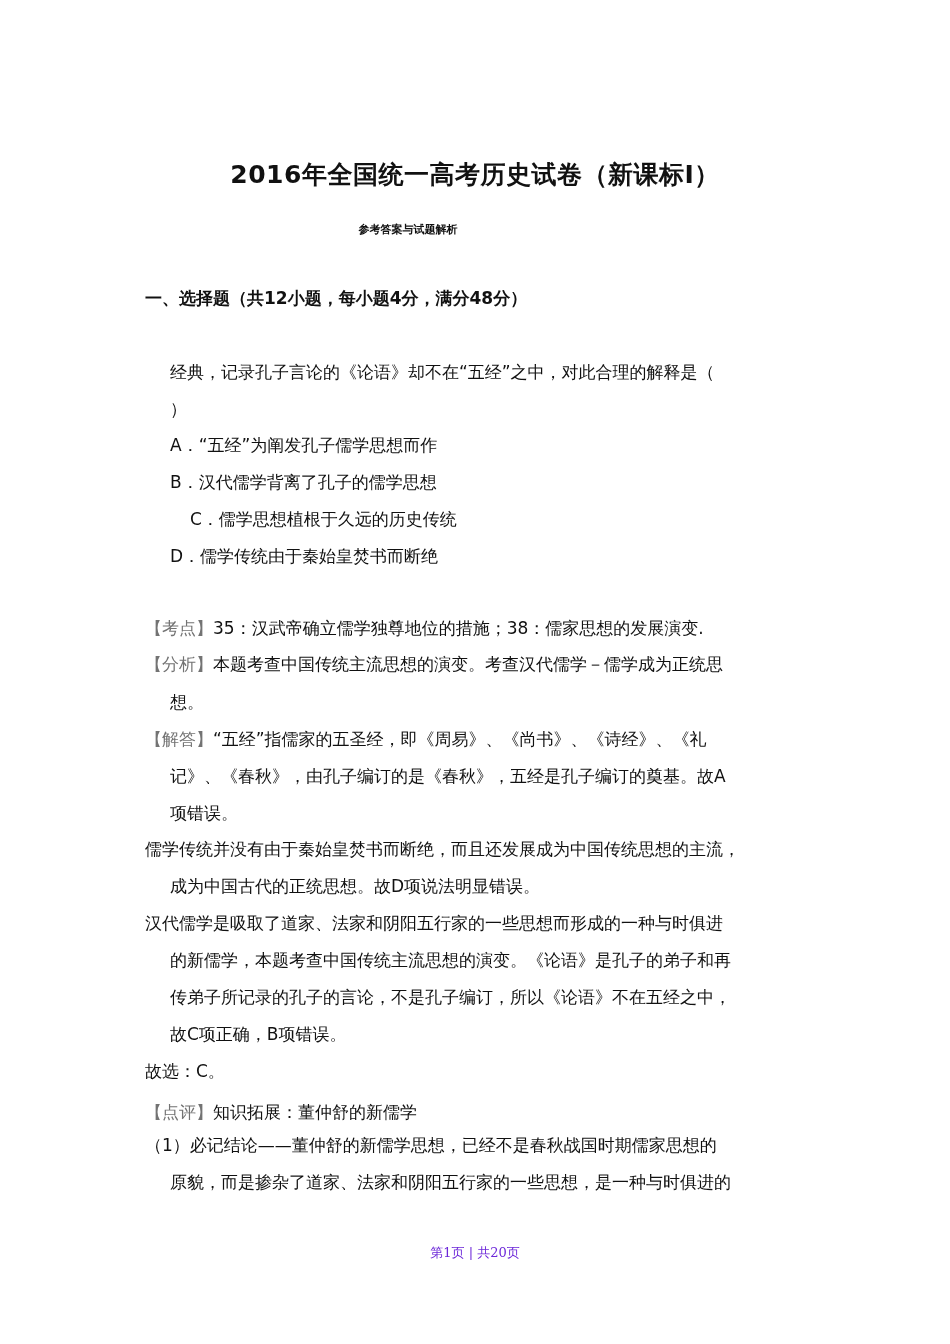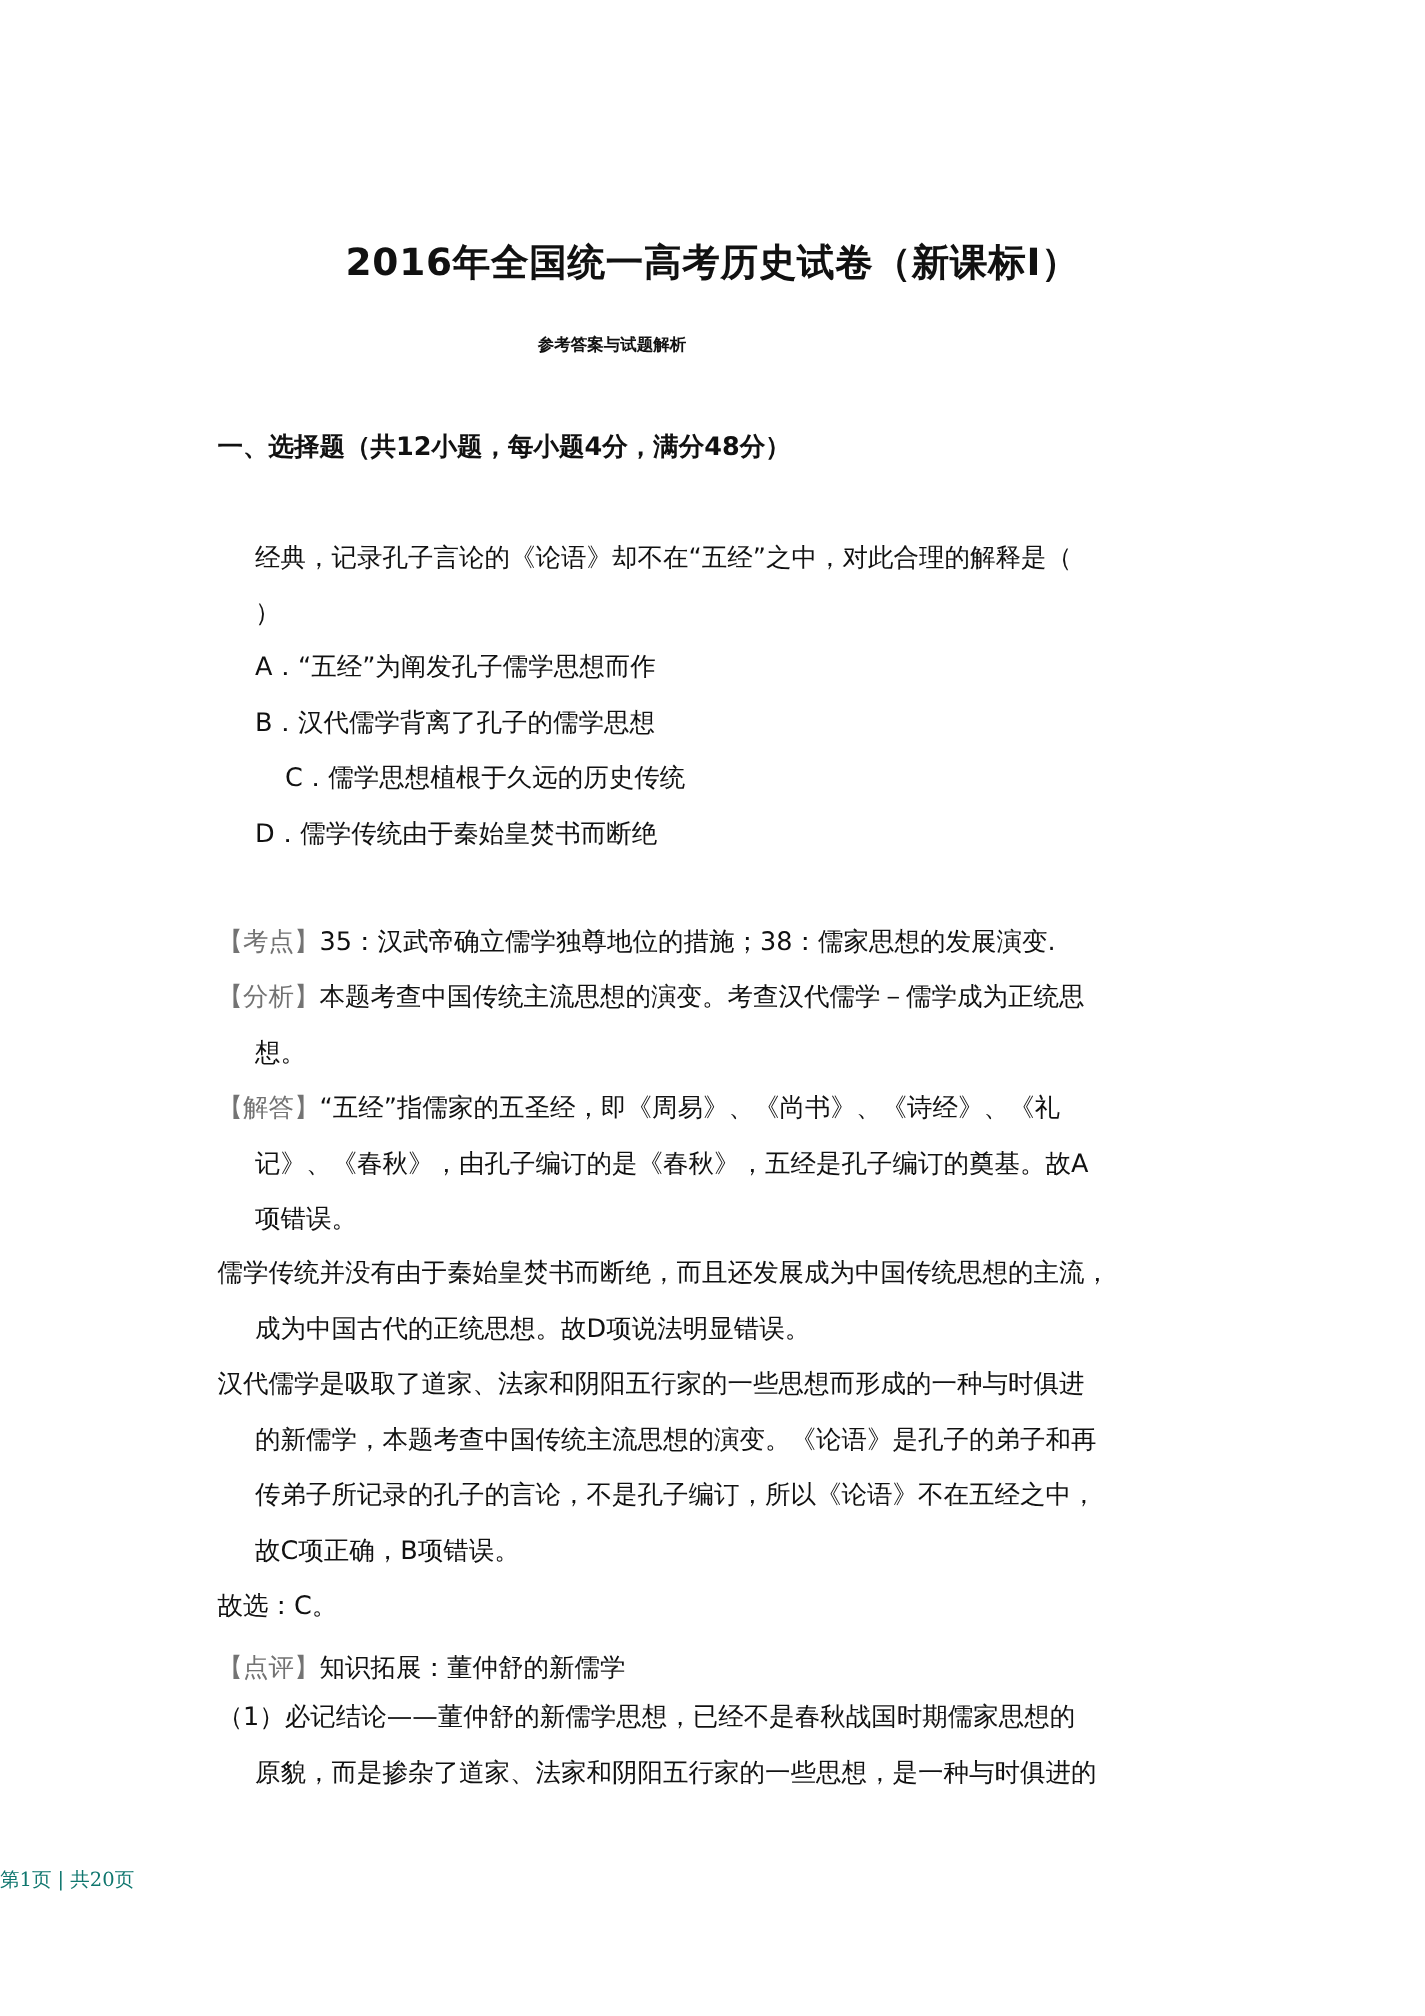--- a/index.html
+++ b/index.html
@@ -6,22 +6,22 @@
   body { width:950px; height:1344px; position:relative; overflow:hidden;
          font-family:"DejaVu Sans","Liberation Sans",sans-serif; color:#111; }
   .page { position:absolute; left:0; top:0; width:950px; height:1344px; }
   .title { position:absolute; left:0; width:950px; top:158px; text-align:center;
            font-size:25px; font-weight:bold; letter-spacing:0.5px; }
   .subtitle { position:absolute; left:0; width:816px; top:222px; text-align:center;
               font-size:11px; font-weight:bold; }
   .line { position:absolute; font-size:17px; line-height:24px; white-space:nowrap; }
   .section { font-weight:bold; font-size:17px; }
   .tag { color:#737373; }
-  .footer { position:absolute; left:0; width:950px; top:1244px; 
-            font-size:13px; color:#0f766e; font-family:"DejaVu Serif",serif; }
+  .footer { position:absolute; left:0; width:950px; top:1244px; text-align:center;
+            font-size:13px; color:#6d28d9; font-family:"DejaVu Serif",serif; }
 </style>
 </head>
 <body>
 
 <div class="page">
   <div class="title">2016年全国统一高考历史试卷（新课标Ⅰ）</div>
   <div class="subtitle">参考答案与试题解析</div>
 
   <div class="line section" style="left:145px;top:286px;">一、选择题（共12小题，每小题4分，满分48分）</div>
 

